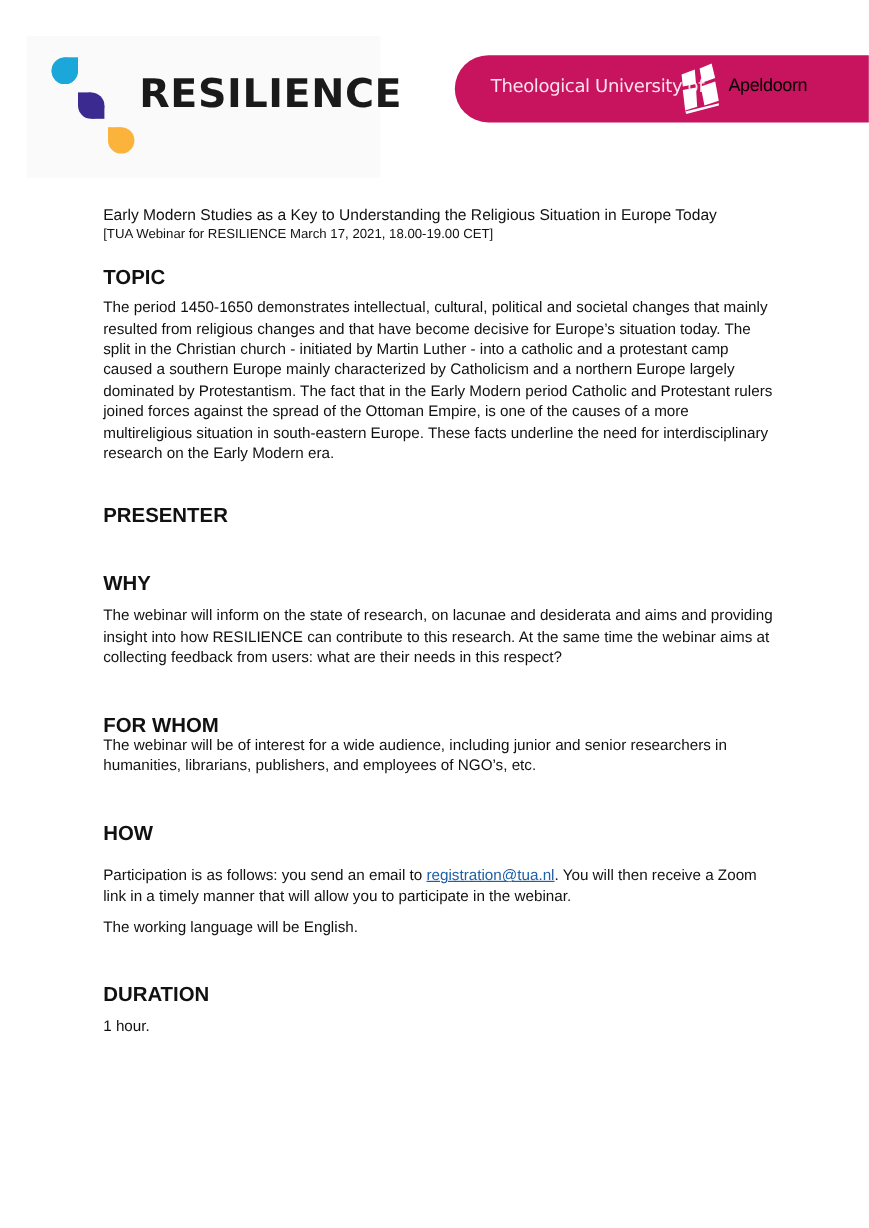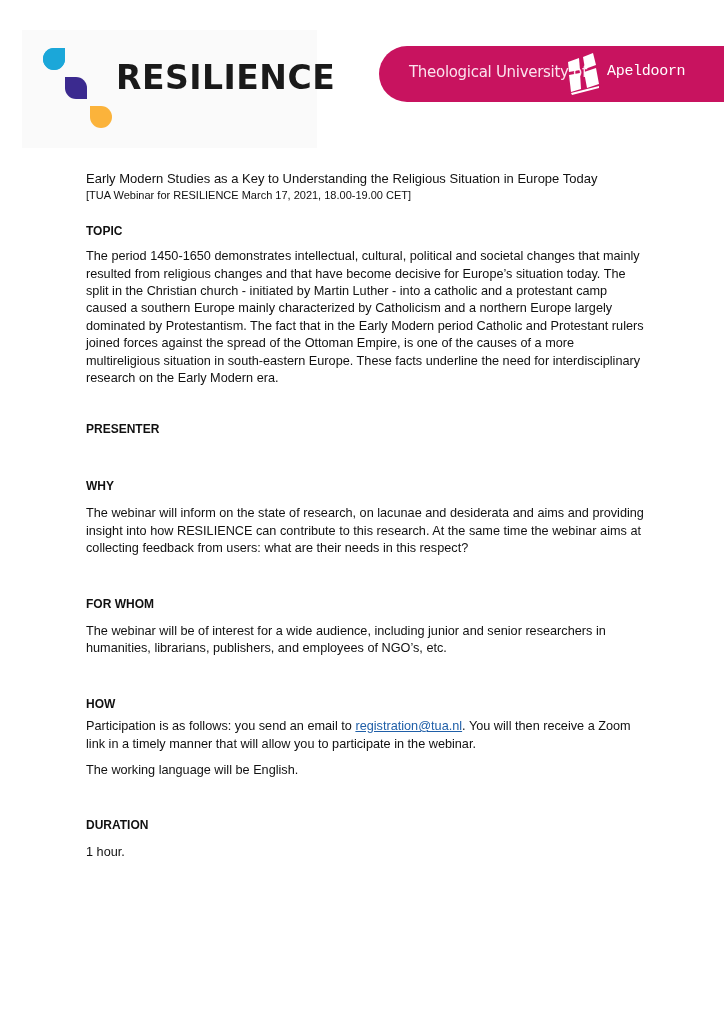--- a/index.html
+++ b/index.html
@@ -9,28 +9,28 @@
   .logo-left { position: absolute; left: 22px; top: 30px; width: 295px; height: 118px;
                background: #fafafa; }
   .logo-left svg { position: absolute; left: 18px; top: 14px; }
   .logo-left .wordmark { position: absolute; left: 94px; top: 28px; font-size: 33px; font-weight: bold;
                          letter-spacing: 0.5px; color: #1a1a1a; font-family: "DejaVu Sans", sans-serif; }
 
   .logo-right { position: absolute; left: 379px; top: 46px; width: 345px; height: 56px;
                 background: #c8135f; border-radius: 28px 0 0 28px; }
   .logo-right .tua-a { position: absolute; left: 30px; top: 17px; color: #fbe3ee; font-size: 15px;
                        font-family: "DejaVu Sans", sans-serif; letter-spacing: -0.3px; }
-  .logo-right .tua-b { position: absolute; left: 228px; top: 17px; color: #ffffff; font-size: 15px;
-                       font-family: Liberation Mono, monospace; letter-spacing: -0.3px; }
+  .logo-right .tua-b { position: absolute; left: 228px; top: 17px; color: #000000; font-size: 15px;
+                       font-family: Liberation Sans, sans-serif; letter-spacing: -0.3px; }
   .logo-right svg { position: absolute; left: 186px; top: 6px; }
 
   .content { position: absolute; left: 86px; top: 170px; width: 560px; font-size: 12.7px; line-height: 17.4px; }
   .title { font-weight: normal; font-size: 13px; margin: 0; }
   .subtitle { margin: 0; font-size: 11px; }
-  .heading { font-weight: bold; font-size: 12px; margin: 0; }
+  .heading { font-weight: bold; font-size: 17px; margin: 0; }
   p { margin: 0; }
   a.email { color: #1f5fa8; text-decoration: underline; }
 </style>
 </head>
 <body>
 
 <div class="logo-left">
   <svg width="80" height="90" viewBox="0 0 80 90">
     <path d="M14 4 a11 11 0 1 0 11 11 L25 4 Z" fill="#1ba7d9" transform="rotate(0)"></path>
     <circle cx="14" cy="15" r="11" fill="#1ba7d9"></circle>
@@ -64,21 +64,21 @@
 
   <p class="heading" style="margin-top:18px">TOPIC</p>
   <p style="margin-top:8px">The period 1450-1650 demonstrates intellectual, cultural, political and societal changes that mainly resulted from religious changes and that have become decisive for Europe’s situation today. The split in the Christian church - initiated by Martin Luther - into a catholic and a protestant camp caused a southern Europe mainly characterized by Catholicism and a northern Europe largely dominated by Protestantism. The fact that in the Early Modern period Catholic and Protestant rulers joined forces against the spread of the Ottoman Empire, is one of the causes of a more multireligious situation in south-eastern Europe.  These facts underline the need for interdisciplinary research on the Early Modern era.</p>
 
   <p class="heading" style="margin-top:34px">PRESENTER</p>
 
   <p class="heading" style="margin-top:39px">WHY</p>
   <p style="margin-top:10px">The webinar will inform on the state of research, on lacunae and desiderata and aims and providing insight into how RESILIENCE can contribute to this research. At the same time the webinar aims at collecting feedback from users: what are their needs in this respect?</p>
 
   <p class="heading" style="margin-top:38px">FOR WHOM</p>
-  <p style="margin-top:10px">The webinar will be of interest for a wide audience, including junior and senior researchers in humanities, librarians, publishers, and employees of NGO’s, etc.</p>
+  <p style="margin-top:0">The webinar will be of interest for a wide audience, including junior and senior researchers in humanities, librarians, publishers, and employees of NGO’s, etc.</p>
 
   <p class="heading" style="margin-top:38px">HOW</p>
-  <p style="margin-top:5px"><span>Participation is as follows: you send an email to </span><a class="email" href="#">registration@tua.nl</a><span>. You will then receive a Zoom link in a timely manner that will allow you to participate in the webinar.</span></p>
+  <p style="margin-top:18px"><span>Participation is as follows: you send an email to </span><a class="email" href="#">registration@tua.nl</a><span>. You will then receive a Zoom link in a timely manner that will allow you to participate in the webinar.</span></p>
   <p style="margin-top:9px">The working language will be English.</p>
 
   <p class="heading" style="margin-top:38px">DURATION</p>
   <p style="margin-top:9px">1 hour.</p>
 </div>
 
 </body></html>

